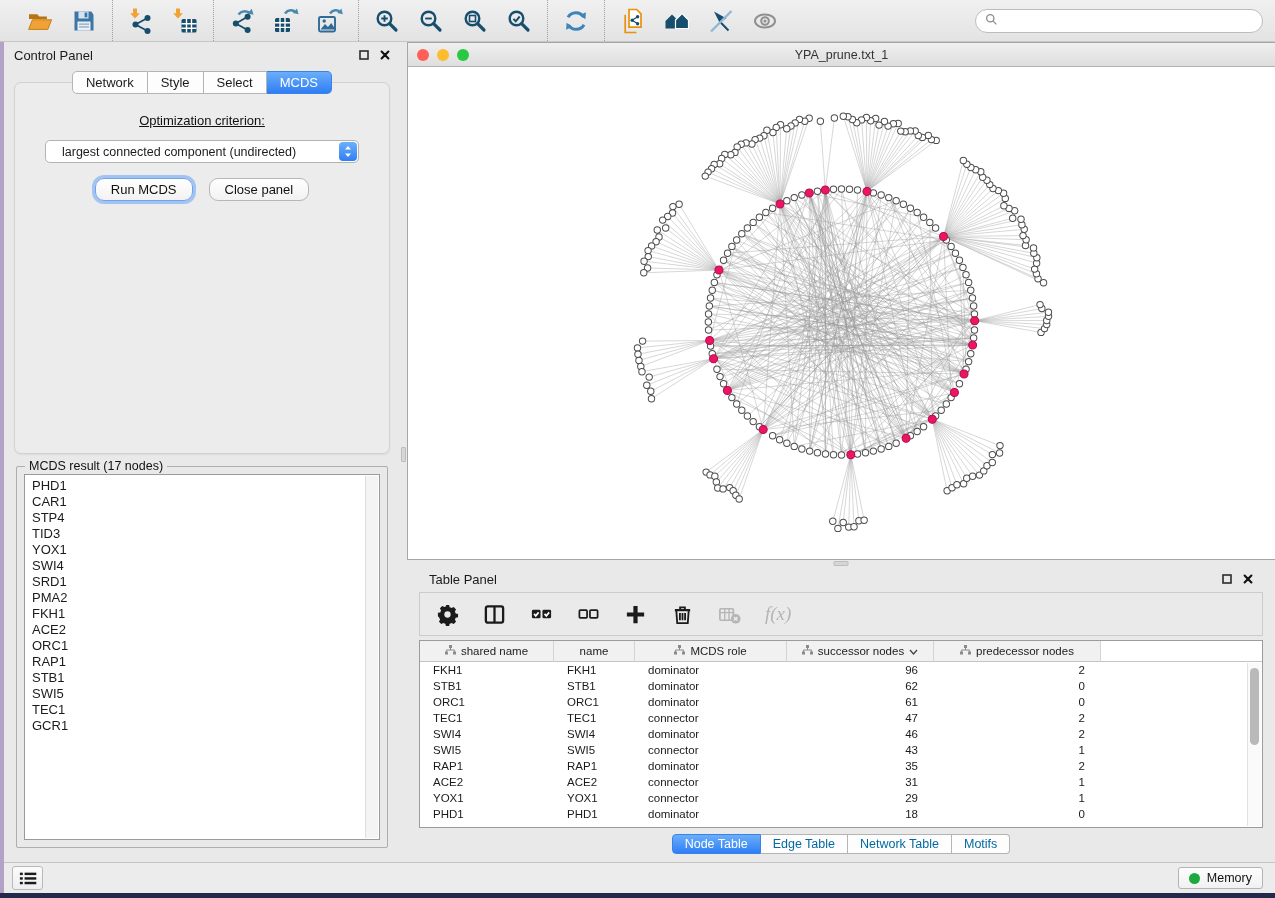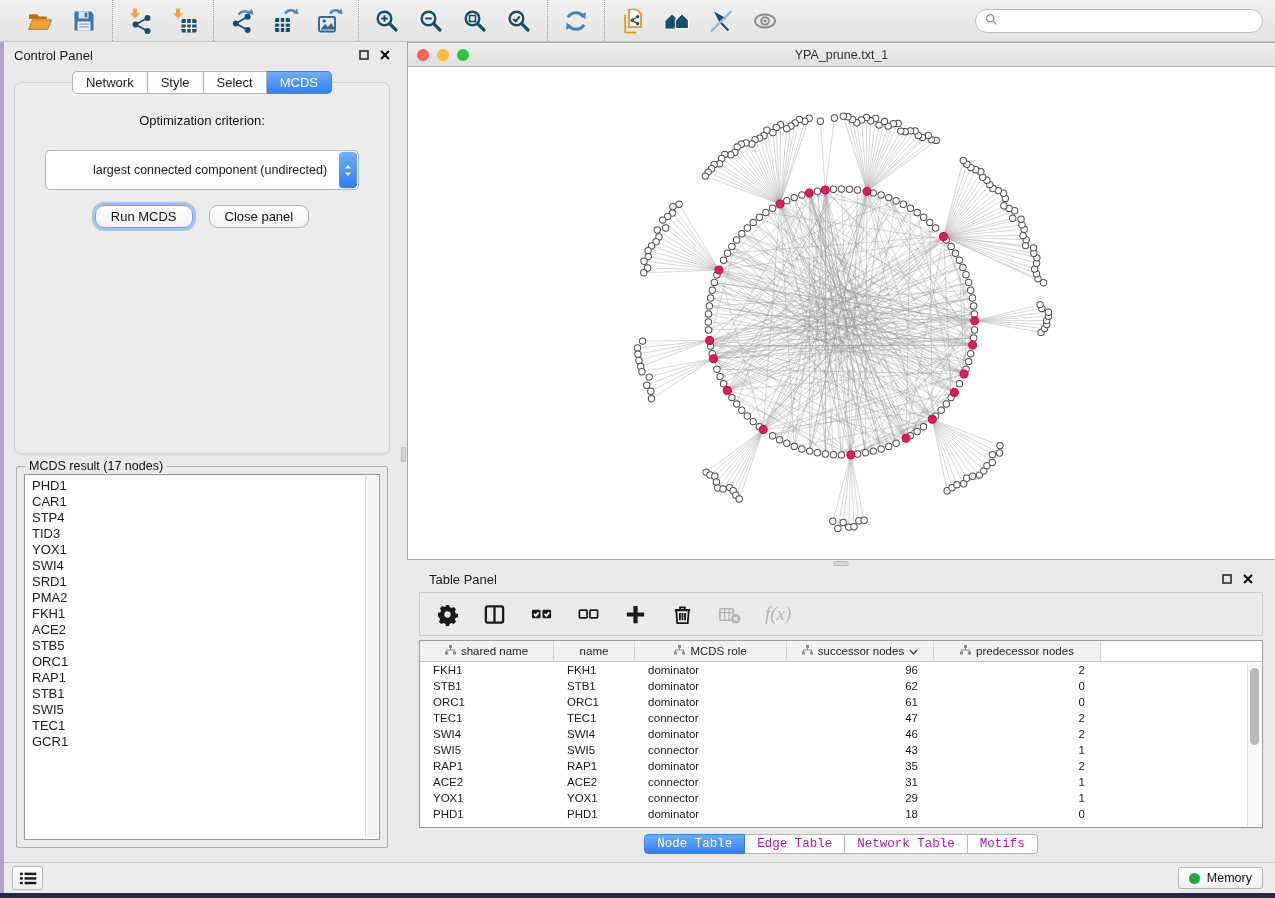--- a/index.html
+++ b/index.html
@@ -28,22 +28,22 @@
   .panel-titlebar { height:26px; flex:0 0 26px; display:flex; align-items:center; padding:0 10px; font-size:13px; color:#1a1a1a; }
   .win-btns { margin-left:auto; display:flex; gap:11px; align-items:center; }
   .win-btns span { display:flex; cursor:pointer; }
   .seg-tabs { display:flex; justify-content:center; position:relative; z-index:2; margin-top:3px; }
   .seg { border:1px solid #b4b4b4; background:#fdfdfd; font-size:13px; padding:3px 13px; color:#1c1c1c; cursor:pointer; }
   .seg + .seg { border-left:none; }
   .seg:first-child { border-radius:5px 0 0 5px; }
   .seg:last-child { border-radius:0 5px 5px 0; }
   .seg.active { background:linear-gradient(#6baef9,#2f7ef5); border-color:#3b82e8; color:#fff; }
   .cp-content { position:relative; z-index:1; margin:-12px 10px 0 10px; height:372px; flex:0 0 auto; background:#ececec; border:1px solid #d2d2d2; border-radius:7px; padding-top:30px; box-shadow:0 1px 2px rgba(0,0,0,.06); }
-  .opt-label { text-align:center; font-size:13px; color:#111; margin-bottom:22px; }
-  .dropdown { margin:0 auto; width:314px; height:40px; background:#fff; border:1px solid #b3b3b3; border-radius:5px; display:flex; align-items:center; font-size:12.5px; padding-left:16px; position:relative; cursor:pointer;text-align:center; }
+  .opt-label { text-align:center; font-size:13px; color:#111; margin-bottom:12px;text-decoration:underline; }
+  .dropdown { margin:0 auto; width:314px; height:23px; background:#fff; border:1px solid #b3b3b3; border-radius:5px; display:flex; align-items:center; font-size:12.5px; padding-left:16px; position:relative; cursor:pointer; }
   .dd-text { flex:1; white-space:nowrap; overflow:hidden; }
   .dd-stepper { position:absolute; right:1px; top:1px; bottom:1px; width:18px; background:linear-gradient(#6db0fa,#2f7ef5); border-radius:4px; display:flex; align-items:center; justify-content:center; }
   .btn-row { display:flex; justify-content:center; gap:16px; margin-top:15px; }
   .mac-btn { font-family:inherit; font-size:13px; color:#111; padding:3px 15px; background:linear-gradient(#ffffff,#f2f2f2); border:1px solid #b7b7b7; border-radius:9px; cursor:pointer; }
   .mac-btn.focused { box-shadow:0 0 0 3px rgba(108,163,245,.55); border-color:#6ba3ef; }
 
   .result-group { flex:1; margin:12px 12px 14px 12px; border:1px solid #aeaeae; border-radius:2px; position:relative; min-height:0; }
   .legend { position:absolute; top:-8px; left:8px; background:#e9e9e9; padding:0 4px; font-size:12.5px; color:#111; }
   .result-list { position:absolute; inset:7px; background:#fff; border:1px solid #9a9a9a; overflow:hidden; padding:3px 0 0 7px; }
   .list-item { font-size:13px; line-height:16px; cursor:default; }
@@ -76,22 +76,22 @@
   .tp-table { flex:1; margin-top:4px; border:1px solid #9c9c9c; background:#fff; position:relative; overflow:hidden; display:flex; flex-direction:column; min-height:0; }
   .t-head { display:flex; height:21px; flex:0 0 21px; font-size:11.5px; color:#222; }
   .t-h-cell { background:#f1f1f1; border-right:1px solid #d4d4d4; border-bottom:1px solid #c4c4c4; display:flex; align-items:center; justify-content:center; gap:5px; cursor:pointer; }
   .t-h-fill { flex:1; background:#fff; border-bottom:1px solid #c4c4c4; }
   .t-body { flex:1; }
   .t-row { display:flex; height:16px; line-height:16px; font-size:11.5px; cursor:default; }
   .t-cell { padding-left:13px; white-space:nowrap; overflow:hidden; }
   .t-cell.num { text-align:right; padding-left:0; padding-right:16px; }
   .t-scroll { position:absolute; top:22px; right:1px; bottom:1px; width:14px; background:#fafafa; border-left:1px solid #e2e2e2; cursor:pointer; }
   .t-scroll .thumb { position:absolute; top:5px; left:2px; width:9px; height:47%; background:#b9b9b9; border-radius:5px; }
-  .bottom-tabs { display:flex; justify-content:center; margin:6px 0 8px; flex:0 0 auto;font-family:Liberation Mono, monospace; }
-  .btab { border:1px solid #b4b4b4; background:#fdfdfd; font-size:12.5px; padding:2px 12px; color:#a21caf; cursor:pointer; }
+  .bottom-tabs { display:flex; justify-content:center; margin:6px 0 8px; flex:0 0 auto; }
+  .btab { border:1px solid #b4b4b4; background:#fdfdfd; font-size:12.5px; padding:2px 12px; color:#0369a1; cursor:pointer; }
   .btab + .btab { border-left:none; }
   .btab:first-child { border-radius:4px 0 0 4px; }
   .btab:last-child { border-radius:0 4px 4px 0; }
   .btab.active { background:linear-gradient(#6baef9,#2f7ef5); border-color:#3b82e8; color:#fff; }
 
   
   .status-bar { height:31px; flex:0 0 31px; background:#ececec; border-top:1px solid #c4c4c4; display:flex; align-items:center; padding:0 12px; }
   .sb-left { width:31px; height:24px; background:linear-gradient(#fbfbfb,#efefef); border:1px solid #b9b9b9; border-radius:3px; display:flex; align-items:center; justify-content:center; cursor:pointer; }
   .memory-btn { margin-left:auto; display:flex; align-items:center; gap:7px; font-family:inherit; font-size:12.5px; color:#111; padding:3px 10px; background:linear-gradient(#fdfdfd,#f1f1f1); border:1px solid #b4b4b4; border-radius:3px; cursor:pointer; }
   .memory-btn .dot { width:11px; height:11px; border-radius:50%; }
@@ -306,21 +306,20 @@
           <div class="list-item">PHD1</div>
               <div class="list-item">CAR1</div>
               <div class="list-item">STP4</div>
               <div class="list-item">TID3</div>
               <div class="list-item">YOX1</div>
               <div class="list-item">SWI4</div>
               <div class="list-item">SRD1</div>
               <div class="list-item">PMA2</div>
               <div class="list-item">FKH1</div>
               <div class="list-item">ACE2</div>
-              <div class="list-item">STB5</div>
               <div class="list-item">ORC1</div>
               <div class="list-item">RAP1</div>
               <div class="list-item">STB1</div>
               <div class="list-item">SWI5</div>
               <div class="list-item">TEC1</div>
               <div class="list-item">GCR1</div>
             </div>
         </div>
       </aside>
 

